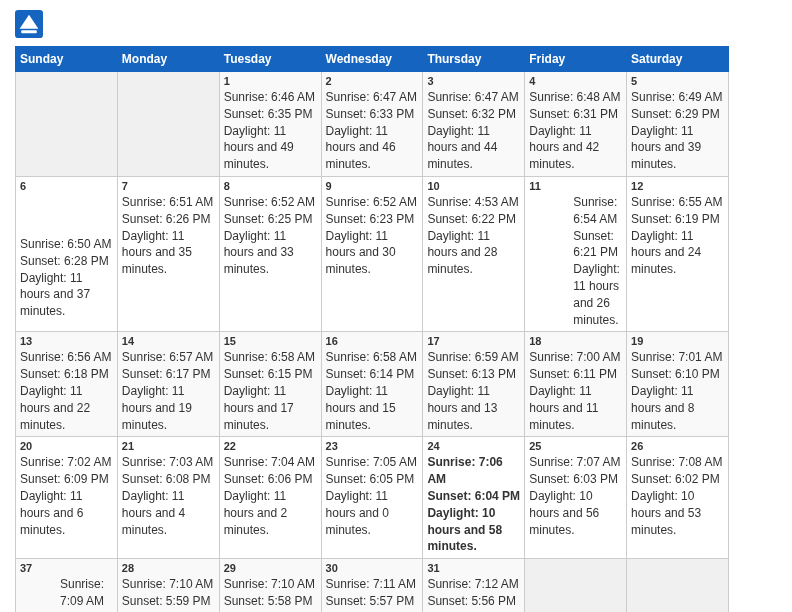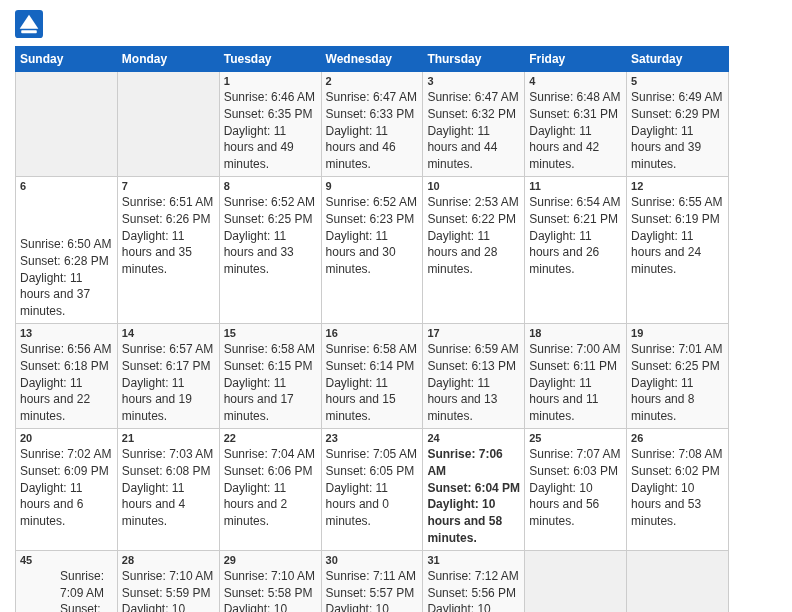--- a/index.html
+++ b/index.html
@@ -180,27 +180,27 @@
 Daylight: 11 hours and 33 minutes.</div>
           </td>
           <td>
             <div class="day-num">9</div>
             <div class="day-info" style="white-space: pre-line;">Sunrise: 6:52 AM
 Sunset: 6:23 PM
 Daylight: 11 hours and 30 minutes.</div>
           </td>
           <td>
             <div class="day-num">10</div>
-            <div class="day-info" style="white-space: pre-line;">Sunrise: 2:53 AM
+            <div class="day-info" style="white-space: pre-line;">Sunrise: 4:53 AM
 Sunset: 6:22 PM
 Daylight: 11 hours and 28 minutes.</div>
           </td>
           <td>
             <div class="day-num">11</div>
-            <div class="day-info" style="white-space: pre-line;">Sunrise: 6:54 AM
+            <div class="day-info" style="white-space: pre-line; margin-left: 44px;">Sunrise: 6:54 AM
 Sunset: 6:21 PM
 Daylight: 11 hours and 26 minutes.</div>
           </td>
           <td>
             <div class="day-num">12</div>
             <div class="day-info" style="white-space: pre-line;">Sunrise: 6:55 AM
 Sunset: 6:19 PM
 Daylight: 11 hours and 24 minutes.</div>
           </td>
         </tr>
@@ -237,21 +237,21 @@
           </td>
           <td>
             <div class="day-num">18</div>
             <div class="day-info" style="white-space: pre-line;">Sunrise: 7:00 AM
 Sunset: 6:11 PM
 Daylight: 11 hours and 11 minutes.</div>
           </td>
           <td>
             <div class="day-num">19</div>
             <div class="day-info" style="white-space: pre-line;">Sunrise: 7:01 AM
-Sunset: 6:25 PM
+Sunset: 6:10 PM
 Daylight: 11 hours and 8 minutes.</div>
           </td>
         </tr>
         <tr>
           <td>
             <div class="day-num">20</div>
             <div class="day-info" style="white-space: pre-line;">Sunrise: 7:02 AM
 Sunset: 6:09 PM
 Daylight: 11 hours and 6 minutes.</div>
           </td>
@@ -287,21 +287,21 @@
           </td>
           <td>
             <div class="day-num">26</div>
             <div class="day-info" style="white-space: pre-line;">Sunrise: 7:08 AM
 Sunset: 6:02 PM
 Daylight: 10 hours and 53 minutes.</div>
           </td>
         </tr>
         <tr>
           <td>
-            <div class="day-num">45</div>
+            <div class="day-num">37</div>
             <div class="day-info" style="white-space: pre-line; margin-left: 40px;">Sunrise: 7:09 AM
 Sunset: 6:00 PM
 Daylight: 10 hours and 51 minutes.</div>
           </td>
           <td>
             <div class="day-num">28</div>
             <div class="day-info" style="white-space: pre-line;">Sunrise: 7:10 AM
 Sunset: 5:59 PM
 Daylight: 10 hours and 49 minutes.</div>
           </td>

